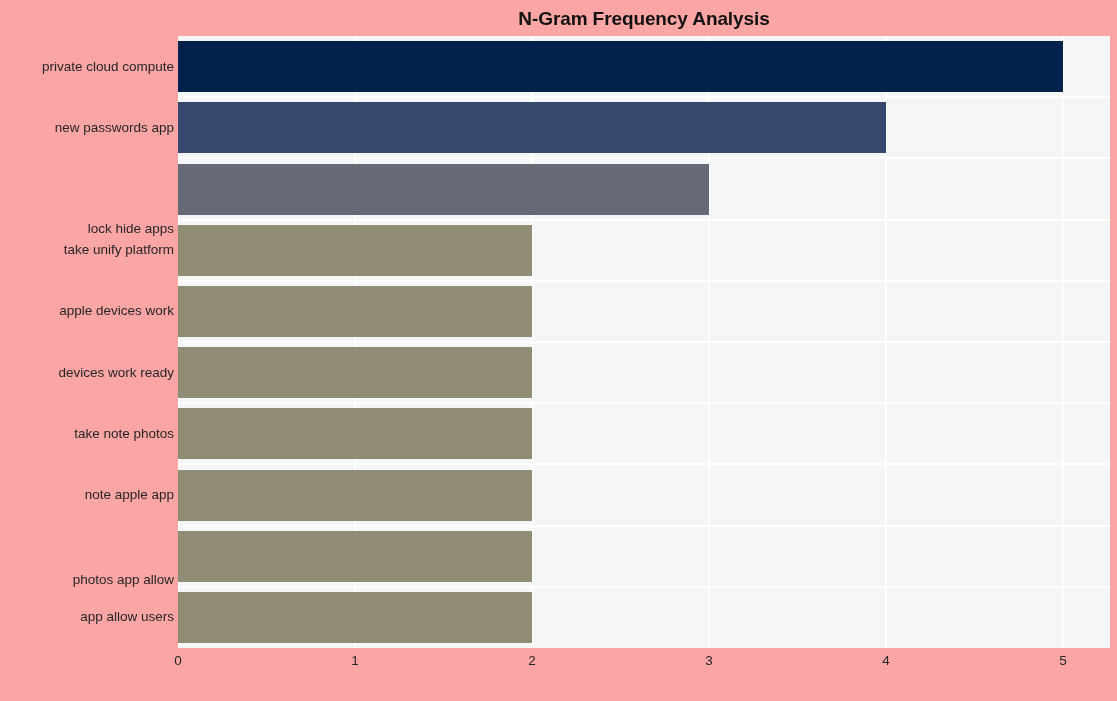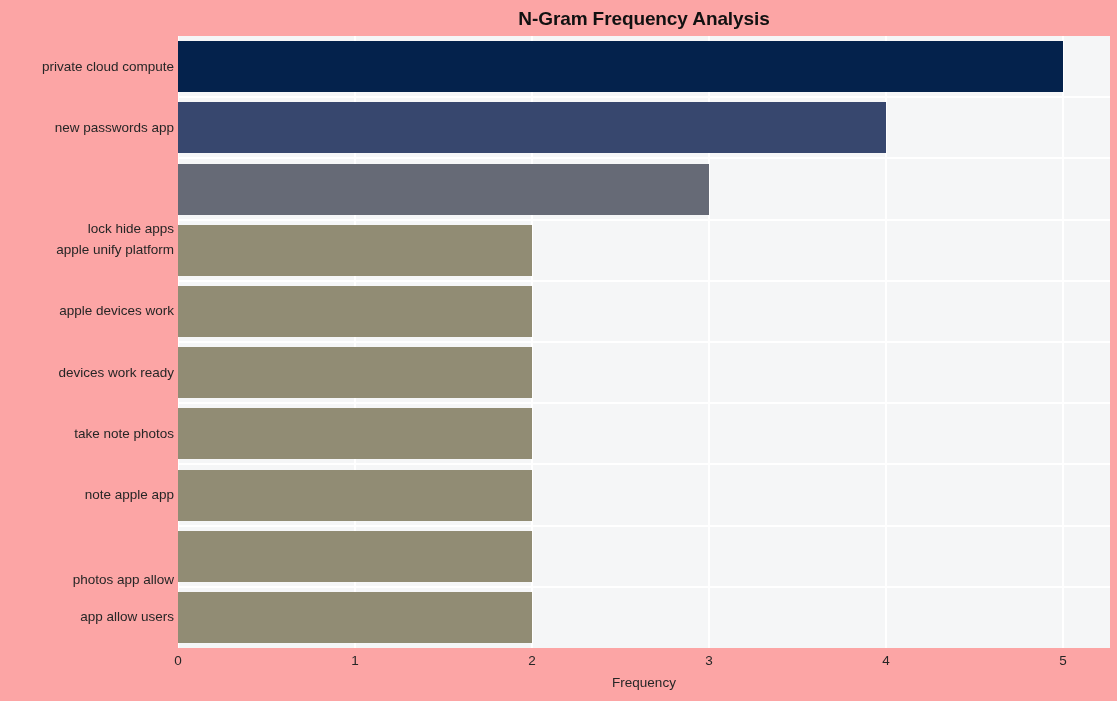--- a/index.html
+++ b/index.html
@@ -150,33 +150,32 @@
       <div class="bar" title="take note photos: 2" style="top: 372.3px; width: 353.969px; height: 51px; background: rgb(145, 140, 116);"></div>
       <div class="bar" title="note photos app: 2" style="top: 433.5px; width: 353.969px; height: 51px; background: rgb(145, 140, 116);"></div>
       <div class="bar" title="photos app allow: 2" style="top: 494.7px; width: 353.969px; height: 51px; background: rgb(145, 140, 116);"></div>
       <div class="bar" title="app allow users: 2" style="top: 555.9px; width: 353.969px; height: 51px; background: rgb(145, 140, 116);"></div>
     </div>
 
   <div id="y-axis-labels">
       <div class="ytick-label" style="top: 22.6px;">private cloud compute</div>
       <div class="ytick-label" style="top: 83.8px;">new passwords app</div>
       <div class="ytick-label" style="top: 145px; margin-top: 40px;">lock hide apps</div>
-      <div class="ytick-label" style="top: 206.2px;">apple unify platform</div>
+      <div class="ytick-label" style="top: 206.2px;">take unify platform</div>
       <div class="ytick-label" style="top: 267.4px;">apple devices work</div>
       <div class="ytick-label" style="top: 328.6px;">devices work ready</div>
       <div class="ytick-label" style="top: 389.8px;">take note photos</div>
       <div class="ytick-label" style="top: 451px;">note apple app</div>
       <div class="ytick-label" style="top: 536px;">photos app allow</div>
       <div class="ytick-label" style="top: 573.4px;">app allow users</div>
     </div>
 
   <div id="x-axis-ticks">
       <div class="xtick-label" style="left: 178px;">0</div>
       <div class="xtick-label" style="left: 354.984px;">1</div>
       <div class="xtick-label" style="left: 531.969px;">2</div>
       <div class="xtick-label" style="left: 708.953px;">3</div>
       <div class="xtick-label" style="left: 885.938px;">4</div>
       <div class="xtick-label" style="left: 1062.92px;">5</div>
     </div>
 
-  <div id="x-axis-title">Frequency</div>
 
 </div>
 
 </body></html>

